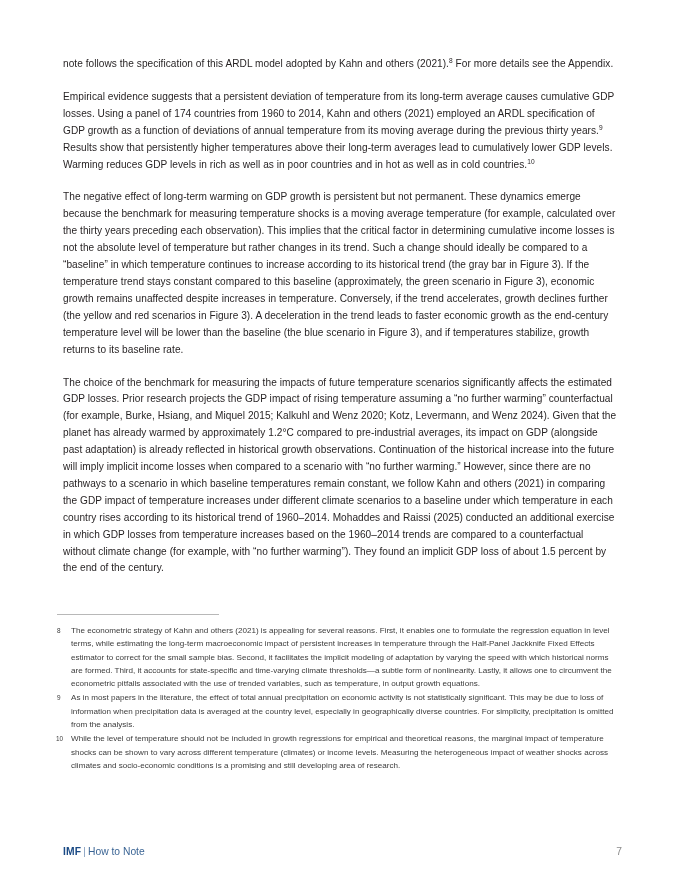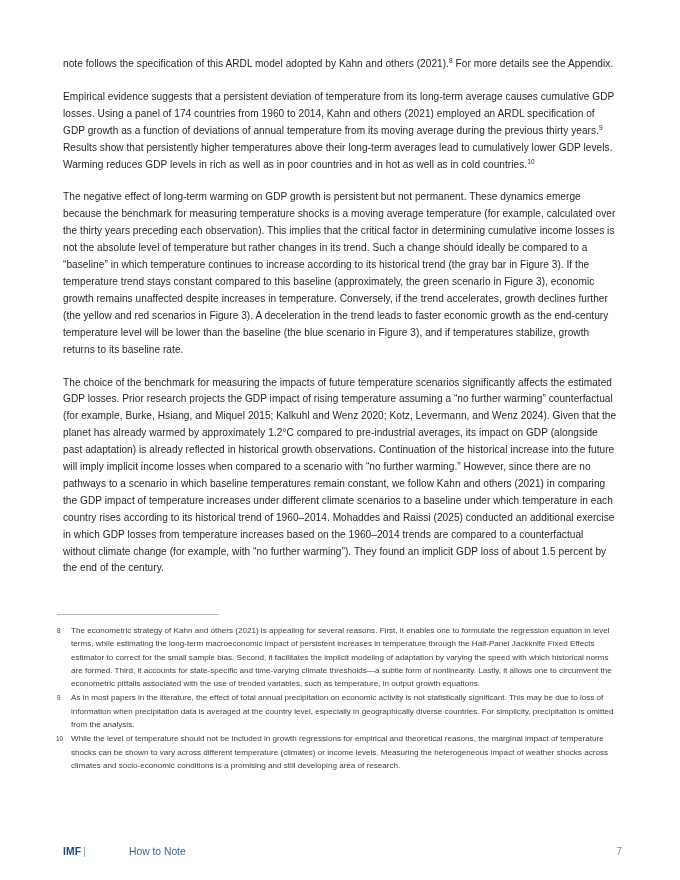--- a/index.html
+++ b/index.html
@@ -88,21 +88,20 @@
     font-weight: bold;
     color: #1a4a85;
     letter-spacing: 0.02em;
   }
   .imf-sep {
     color: #7f9bbd;
     padding: 0 2px;
   }
   .imf-sub {
     color: #3a6494;
-    margin-left: 41px;
   }
   .footer-page {
     font-size: 10.3px;
     color: #8a8a8a;
   }
 </style>
 </head>
 <body>
 
 <div class="page">

